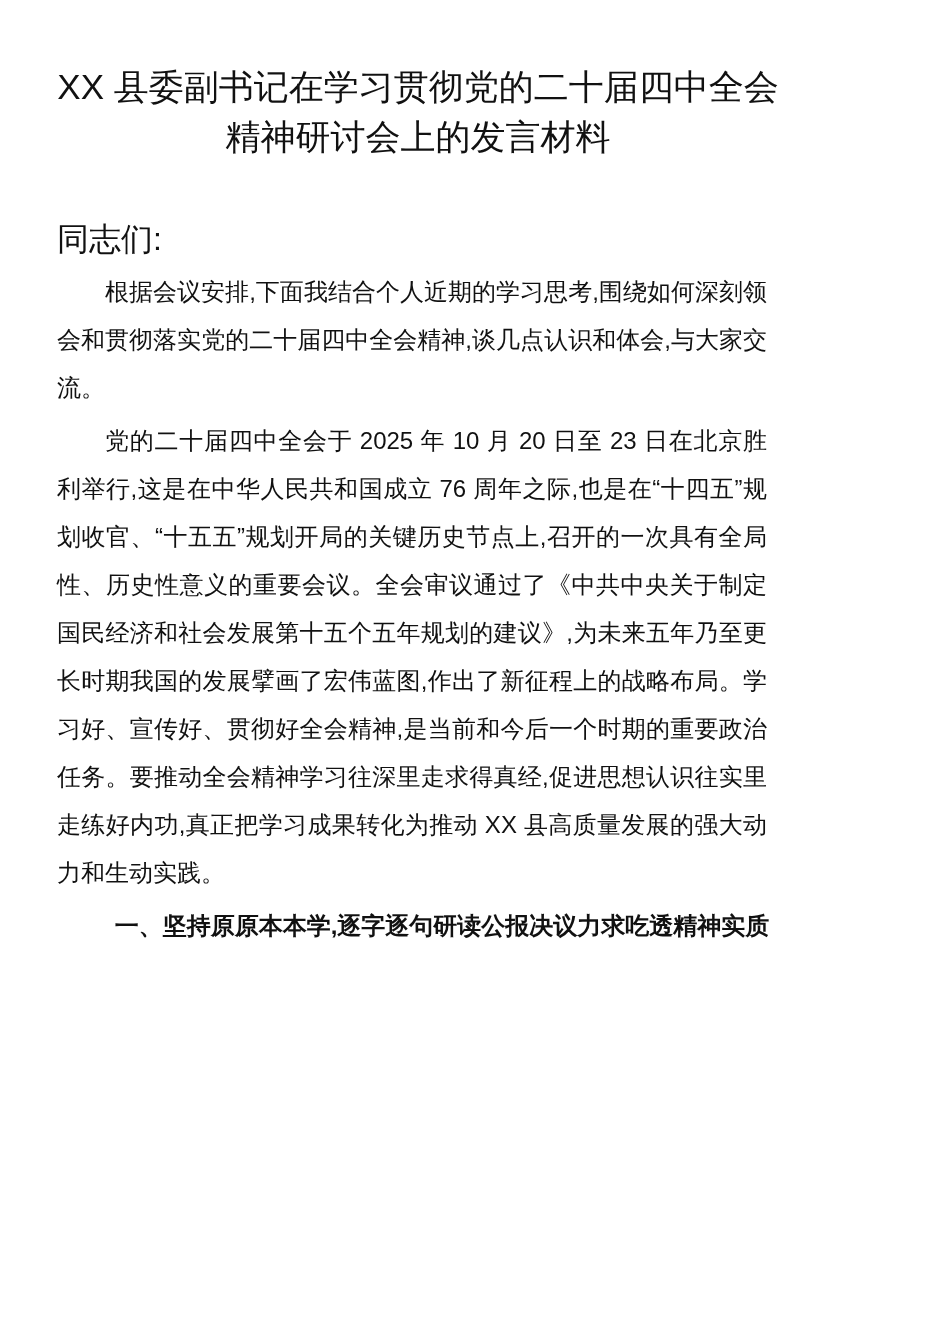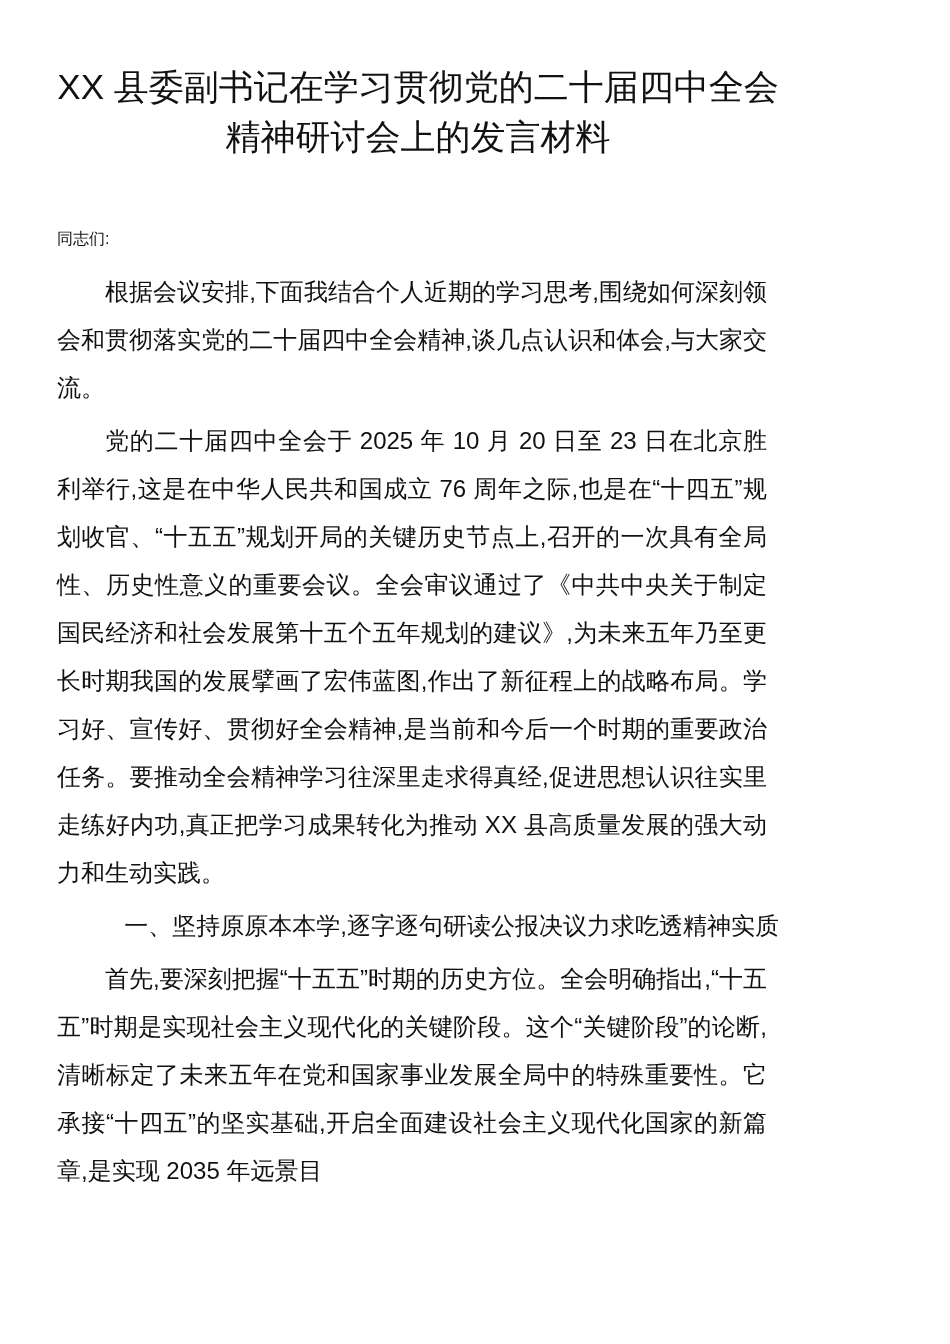--- a/index.html
+++ b/index.html
@@ -27,51 +27,50 @@
     font-size: 35px;
     line-height: 50px;
     font-weight: 500;
     text-align: center;
     margin: 0 auto 53px auto;
     max-width: 836px;
     color: #111111;
     letter-spacing: 0;
   }
   .salutation {
-    font-size: 16px;
+    font-size: 32px;
     line-height: 48px;
     margin: 0 0 5px 0;
     text-indent: 0;
     text-align: justify;
   }
   .body-para {
     font-size: 24px;
     line-height: 48px;
     margin: 0 12px 5px 0;
     text-indent: 2em;
     text-align: justify;
   }
   .section-heading {
     font-size: 24px;
     line-height: 48px;
     margin: 0 0 5px 0;
     text-indent: 2em;
-    text-align: right;
-    font-weight: 400;
+    text-align: center;
+    font-weight: 700;
   }
 </style>
 </head>
 <body>
 
 <div class="page">
   <h1 class="doc-title">XX 县委副书记在学习贯彻党的二十届四中全会精神研讨会上的发言材料</h1>
 
   <p class="salutation">同志们:</p>
 
   <p class="body-para">根据会议安排,下面我结合个人近期的学习思考,围绕如何深刻领会和贯彻落实党的二十届四中全会精神,谈几点认识和体会,与大家交流。</p>
 
   <p class="body-para">党的二十届四中全会于 2025 年 10 月 20 日至 23 日在北京胜利举行,这是在中华人民共和国成立 76 周年之际,也是在“十四五”规划收官、“十五五”规划开局的关键历史节点上,召开的一次具有全局性、历史性意义的重要会议。全会审议通过了《中共中央关于制定国民经济和社会发展第十五个五年规划的建议》,为未来五年乃至更长时期我国的发展擘画了宏伟蓝图,作出了新征程上的战略布局。学习好、宣传好、贯彻好全会精神,是当前和今后一个时期的重要政治任务。要推动全会精神学习往深里走求得真经,促进思想认识往实里走练好内功,真正把学习成果转化为推动 XX 县高质量发展的强大动力和生动实践。</p>
 
   <p class="section-heading">一、坚持原原本本学,逐字逐句研读公报决议力求吃透精神实质</p>
 
 
-  <p class="body-para">首先,要深刻把握“十五五”时期的历史方位。全会明确指出,“十五五”时期是实现社会主义现代化的关键阶段。这个“关键阶段”的论断,清晰标定了未来五年在党和国家事业发展全局中的特殊重要性。它承接“十四五”的坚实基础,开启全面建设社会主义现代化国家的新篇章,是实现 2035 年远景目</p>
 </div>
 
 </body></html>

